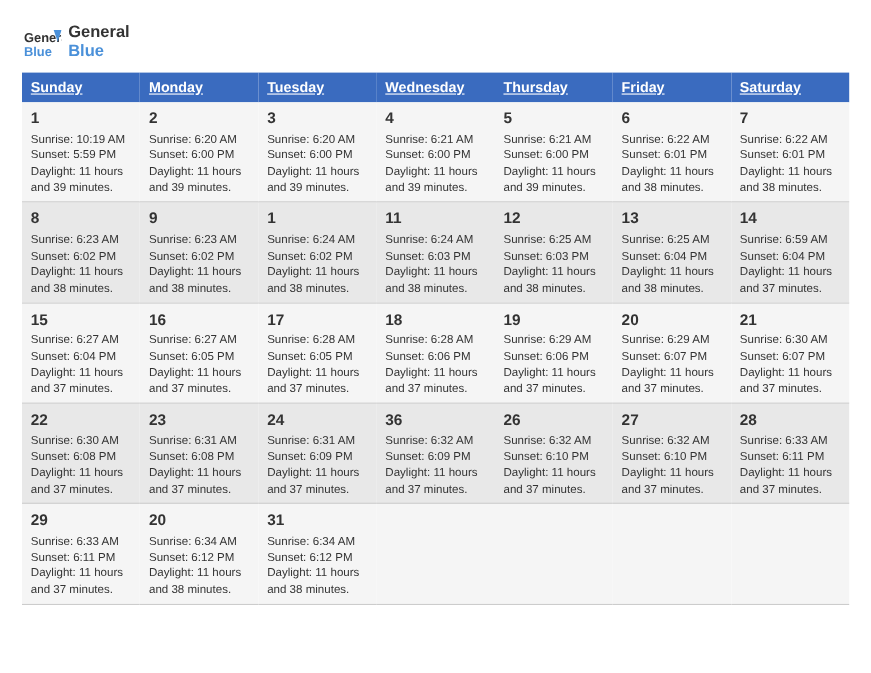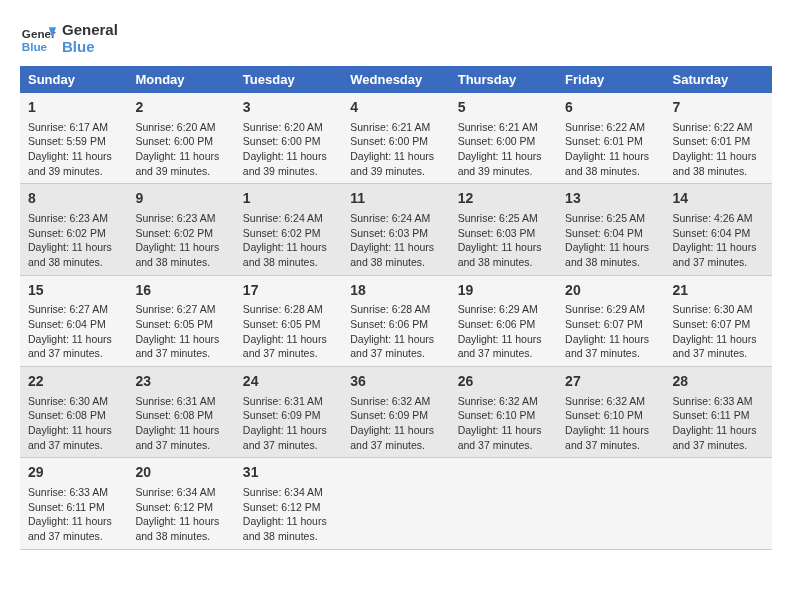--- a/index.html
+++ b/index.html
@@ -45,20 +45,21 @@
     }
     thead tr {
       background-color: #3a6bbf;
       color: white;
     }
     thead th {
       padding: 6px 8px;
       text-align: left;
       font-size: 13px;
       font-weight: bold;
+      text-decoration: underline;
     }
     tbody tr {
       border-bottom: 1px solid #ccc;
     }
     tbody tr:nth-child(odd) {
       background-color: #f5f5f5;
     }
     tbody tr:nth-child(even) {
       background-color: #e8e8e8;
     }
@@ -106,36 +107,36 @@
         <th>Monday</th>
         <th>Tuesday</th>
         <th>Wednesday</th>
         <th>Thursday</th>
         <th>Friday</th>
         <th>Saturday</th>
       </tr>
   </thead>
   <tbody id="calendar-body">
   <tr>
-        <td><span class="day-num">1</span><span>Sunrise: 6:17 AM</span><br><span>Sunset: 5:59 PM</span><br><span>Daylight: 11 hours and 39 minutes.</span></td>
+        <td><span class="day-num">1</span><span>Sunrise: 10:19 AM</span><br><span>Sunset: 5:59 PM</span><br><span>Daylight: 11 hours and 39 minutes.</span></td>
         <td><span class="day-num">2</span><span>Sunrise: 6:20 AM</span><br><span>Sunset: 6:00 PM</span><br><span>Daylight: 11 hours and 39 minutes.</span></td>
         <td><span class="day-num">3</span><span>Sunrise: 6:20 AM</span><br><span>Sunset: 6:00 PM</span><br><span>Daylight: 11 hours and 39 minutes.</span></td>
         <td><span class="day-num">4</span><span>Sunrise: 6:21 AM</span><br><span>Sunset: 6:00 PM</span><br><span>Daylight: 11 hours and 39 minutes.</span></td>
         <td><span class="day-num">5</span><span>Sunrise: 6:21 AM</span><br><span>Sunset: 6:00 PM</span><br><span>Daylight: 11 hours and 39 minutes.</span></td>
         <td><span class="day-num">6</span><span>Sunrise: 6:22 AM</span><br><span>Sunset: 6:01 PM</span><br><span>Daylight: 11 hours and 38 minutes.</span></td>
         <td><span class="day-num">7</span><span>Sunrise: 6:22 AM</span><br><span>Sunset: 6:01 PM</span><br><span>Daylight: 11 hours and 38 minutes.</span></td>
       </tr>
       <tr>
         <td><span class="day-num">8</span><span>Sunrise: 6:23 AM</span><br><span>Sunset: 6:02 PM</span><br><span>Daylight: 11 hours and 38 minutes.</span></td>
         <td><span class="day-num">9</span><span>Sunrise: 6:23 AM</span><br><span>Sunset: 6:02 PM</span><br><span>Daylight: 11 hours and 38 minutes.</span></td>
         <td><span class="day-num">1</span><span>Sunrise: 6:24 AM</span><br><span>Sunset: 6:02 PM</span><br><span>Daylight: 11 hours and 38 minutes.</span></td>
         <td><span class="day-num">11</span><span>Sunrise: 6:24 AM</span><br><span>Sunset: 6:03 PM</span><br><span>Daylight: 11 hours and 38 minutes.</span></td>
         <td><span class="day-num">12</span><span>Sunrise: 6:25 AM</span><br><span>Sunset: 6:03 PM</span><br><span>Daylight: 11 hours and 38 minutes.</span></td>
         <td><span class="day-num">13</span><span>Sunrise: 6:25 AM</span><br><span>Sunset: 6:04 PM</span><br><span>Daylight: 11 hours and 38 minutes.</span></td>
-        <td><span class="day-num">14</span><span>Sunrise: 4:26 AM</span><br><span>Sunset: 6:04 PM</span><br><span>Daylight: 11 hours and 37 minutes.</span></td>
+        <td><span class="day-num">14</span><span>Sunrise: 6:59 AM</span><br><span>Sunset: 6:04 PM</span><br><span>Daylight: 11 hours and 37 minutes.</span></td>
       </tr>
       <tr>
         <td><span class="day-num">15</span><span>Sunrise: 6:27 AM</span><br><span>Sunset: 6:04 PM</span><br><span>Daylight: 11 hours and 37 minutes.</span></td>
         <td><span class="day-num">16</span><span>Sunrise: 6:27 AM</span><br><span>Sunset: 6:05 PM</span><br><span>Daylight: 11 hours and 37 minutes.</span></td>
         <td><span class="day-num">17</span><span>Sunrise: 6:28 AM</span><br><span>Sunset: 6:05 PM</span><br><span>Daylight: 11 hours and 37 minutes.</span></td>
         <td><span class="day-num">18</span><span>Sunrise: 6:28 AM</span><br><span>Sunset: 6:06 PM</span><br><span>Daylight: 11 hours and 37 minutes.</span></td>
         <td><span class="day-num">19</span><span>Sunrise: 6:29 AM</span><br><span>Sunset: 6:06 PM</span><br><span>Daylight: 11 hours and 37 minutes.</span></td>
         <td><span class="day-num">20</span><span>Sunrise: 6:29 AM</span><br><span>Sunset: 6:07 PM</span><br><span>Daylight: 11 hours and 37 minutes.</span></td>
         <td><span class="day-num">21</span><span>Sunrise: 6:30 AM</span><br><span>Sunset: 6:07 PM</span><br><span>Daylight: 11 hours and 37 minutes.</span></td>
       </tr>

